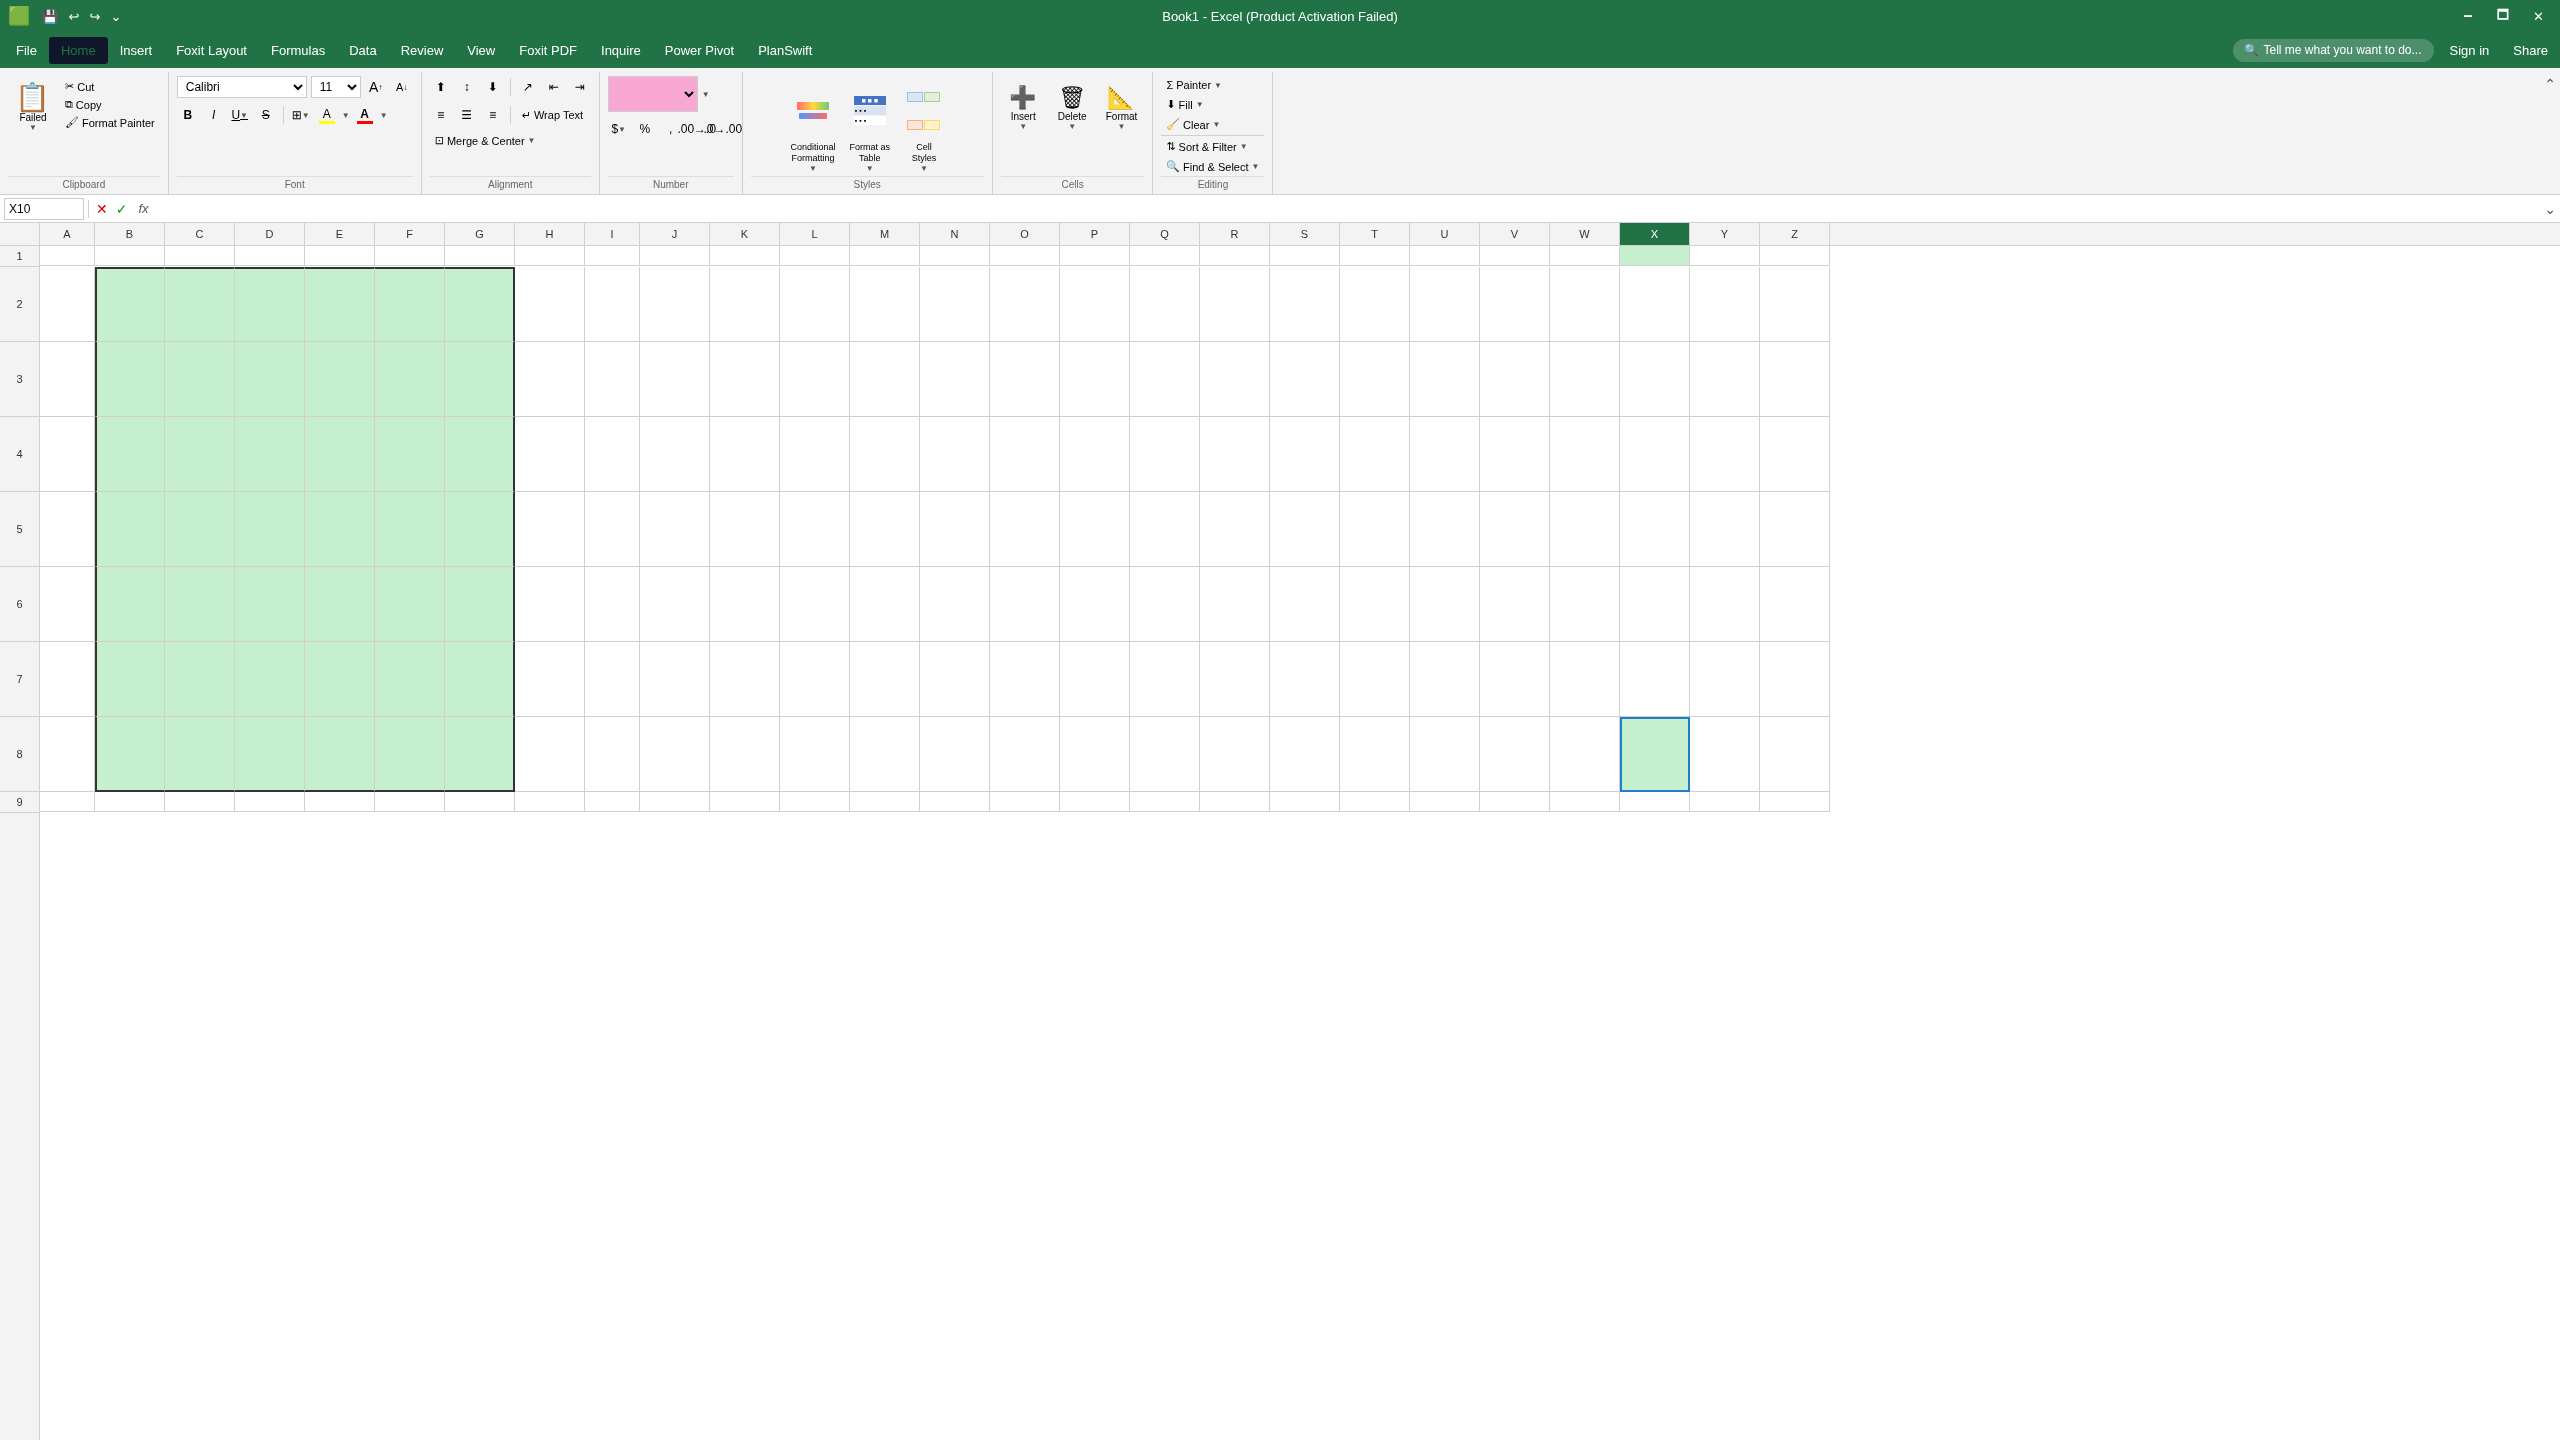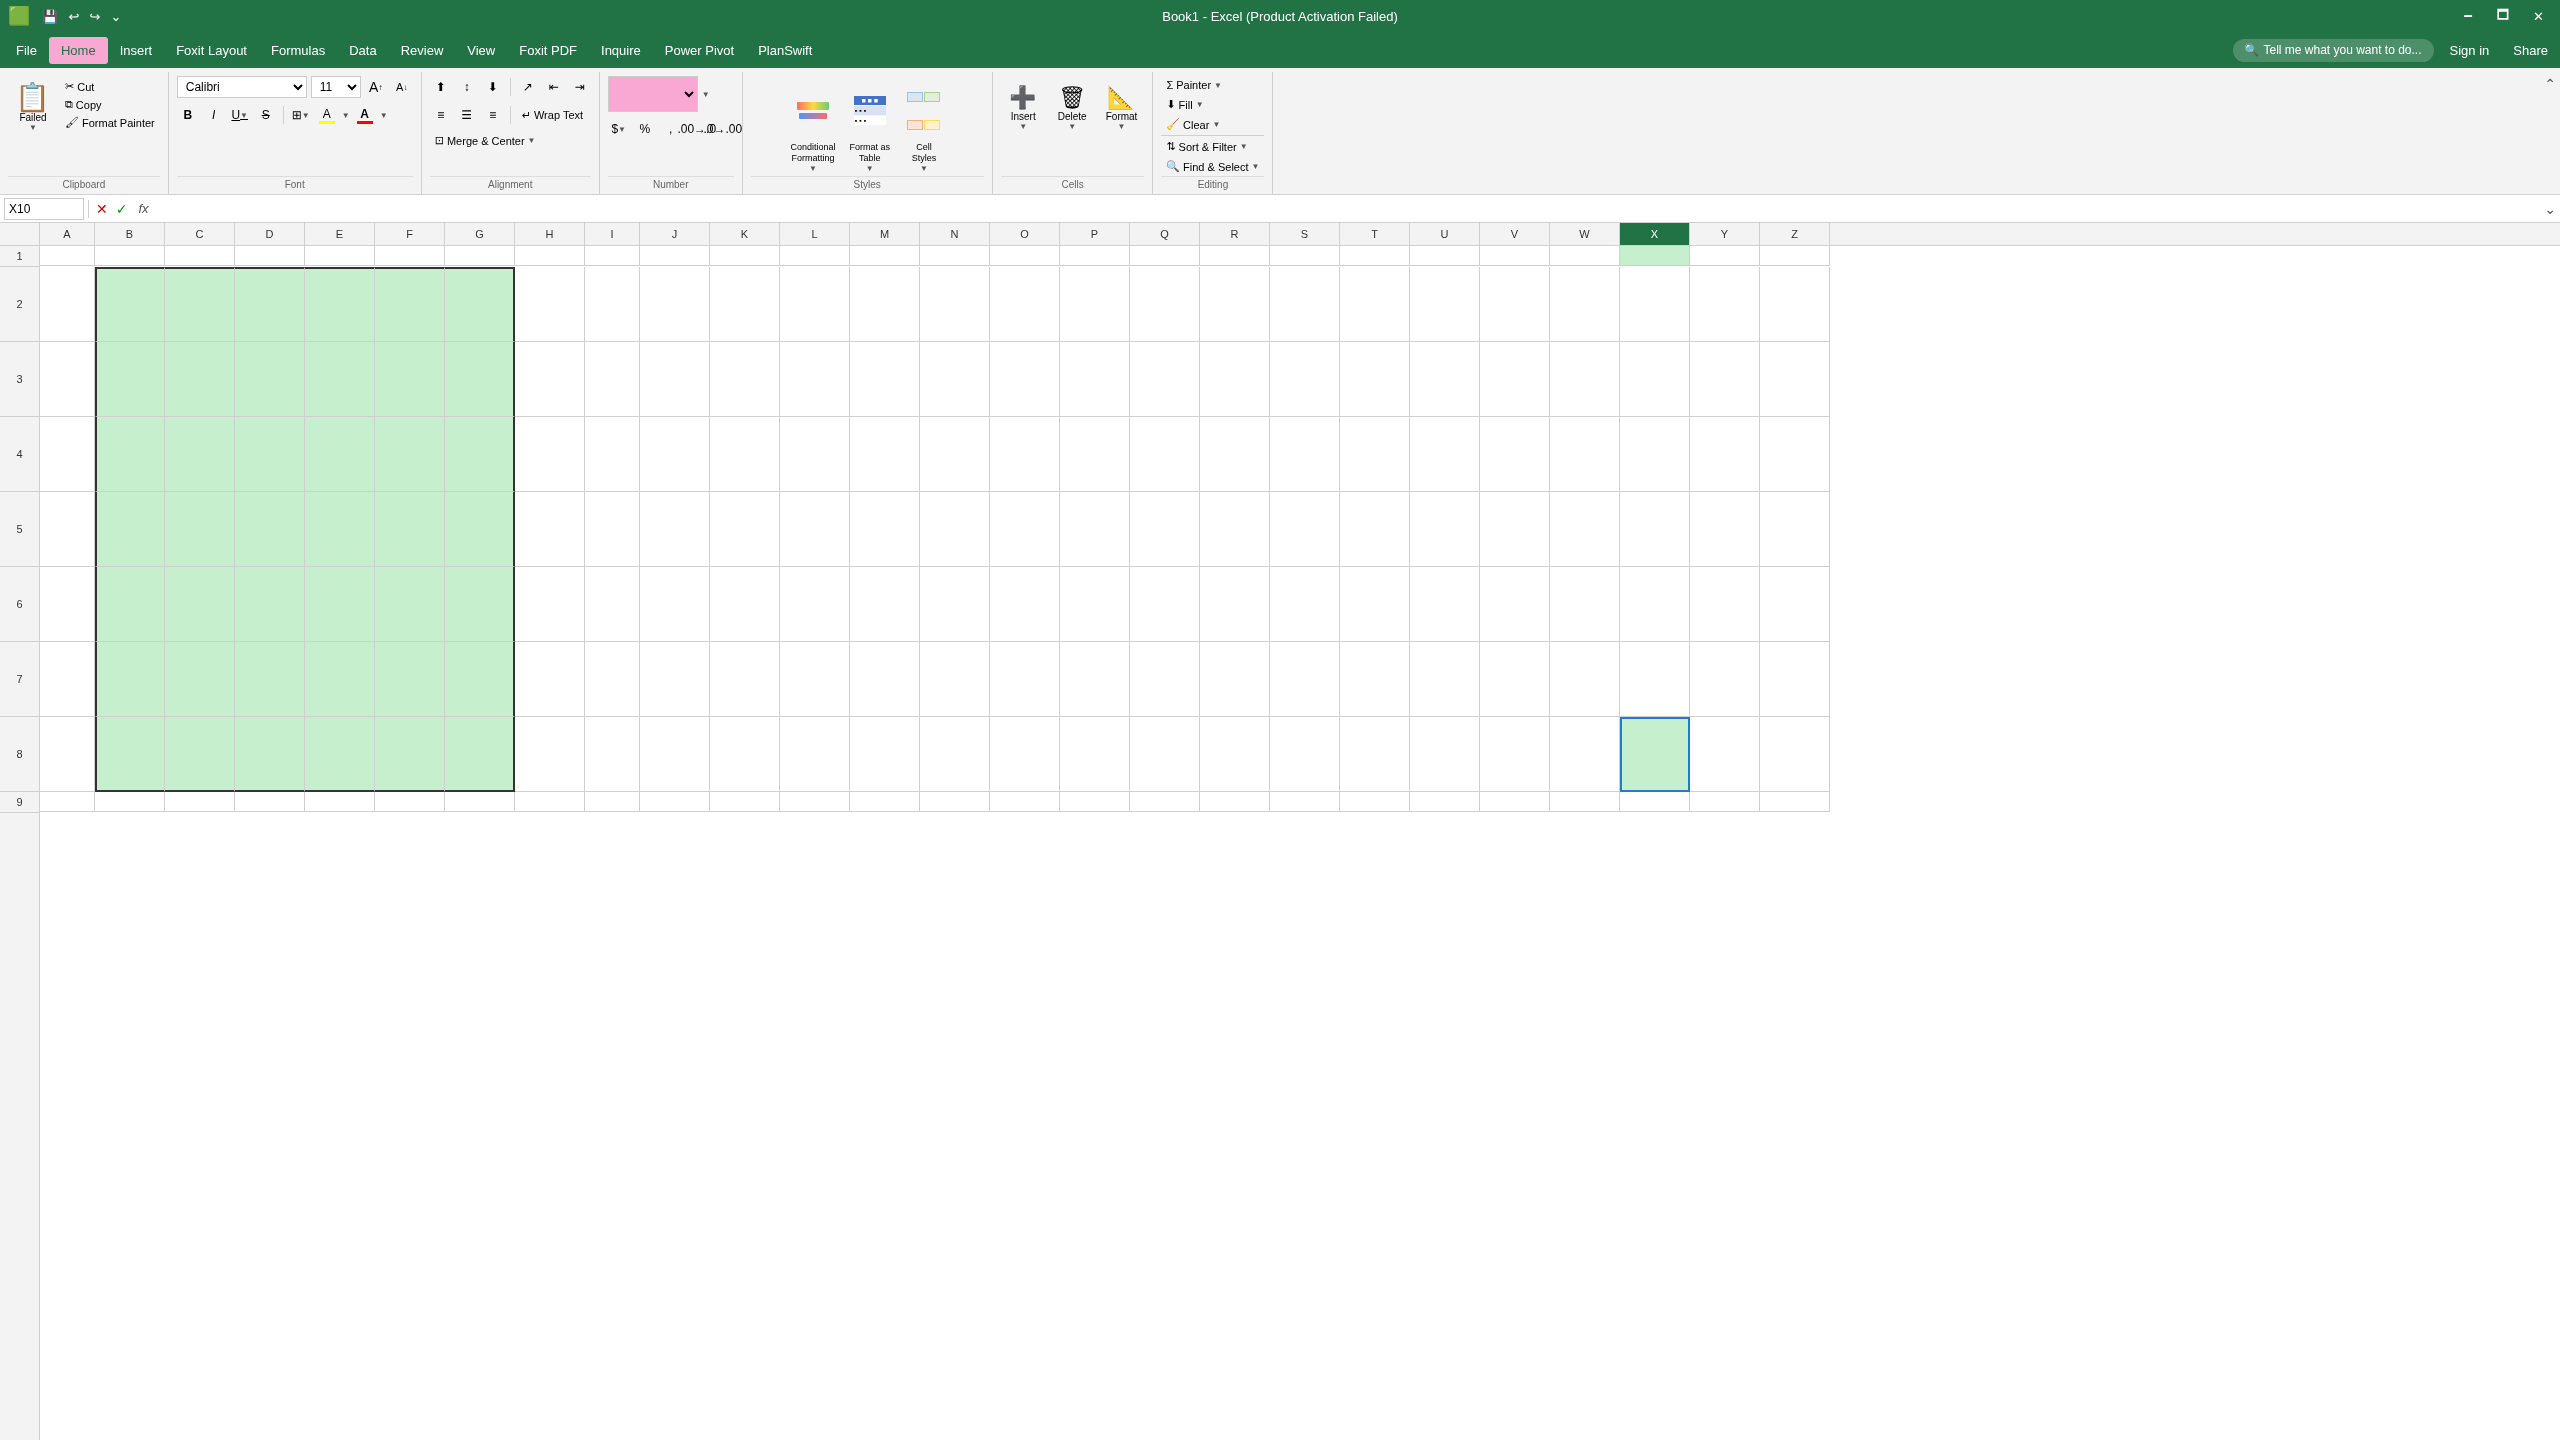--- a/index.html
+++ b/index.html
@@ -31,21 +31,21 @@
       height: 36px;
       padding: 0 4px;
     }
     .menu-item {
       color: #fff;
       padding: 6px 12px;
       cursor: pointer;
       border-radius: 3px;
       font-size: 13px;
     }
-    .menu-item.active { background: #f9a8d4; color: #217346; text-align: right; }
+    .menu-item.active { background: #0f172a; color: #217346; text-align: right; }
     .menu-right { margin-left: auto; display: flex; gap: 8px; }
     .sign-share { color: #fff; font-size: 13px; cursor: pointer; padding: 4px 8px; }
     .tell-me {
       background: rgba(255,255,255,0.2);
       border: none;
       border-radius: 15px;
       color: #fff;
       padding: 4px 12px;
       font-size: 12px;
       cursor: pointer;

